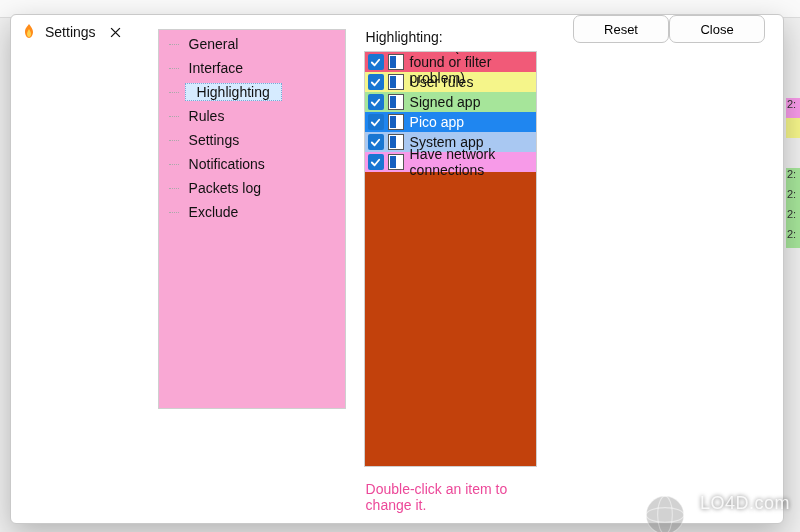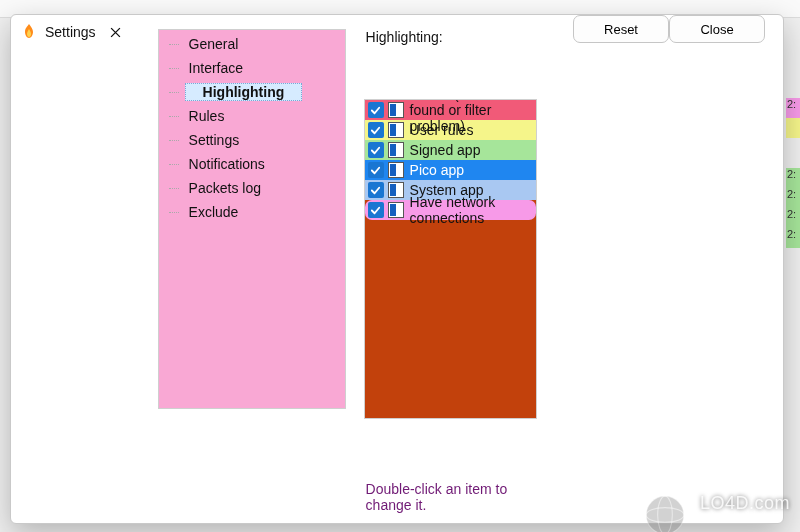--- a/index.html
+++ b/index.html
@@ -102,31 +102,29 @@
     font-size: 14px;
     text-align: center;
     margin-right: 2px;
     border-top: 1px dotted #aaa;
     height: 0;
     margin-top: 1px;
   }
   .tree-item.selected .tree-label {
     background: #d6ebff;
     border: 1px dotted #7aa7d6;
-    padding: 0 17px;
-    font-weight: bold;
+    padding: 0 11px;
   }
   .tree-label { padding: 0 4px; }
 
   
   .main {
     flex: 1;
     display: flex;
     flex-direction: column;
-    gap: 48px;
   }
   .section-label {
     font-size: 14px;
     color: #111;
     margin: 0 0 6px 2px;
   }
 
   .listbox {
     border: 1px solid #cfcfcf;
     background: #c2410c;
@@ -164,21 +162,21 @@
   .row .swatch .half {
     flex: 1;
   }
   .row .rlabel {
     padding-left: 2px;
   }
 
   .hint {
     margin-top: 14px;
     font-size: 14px;
-    color: #701a75;
+    color: #ec4899;
     padding-left: 2px;
   }
 
   .footer {
     display: flex;
     justify-content: space-between;
     padding: 0 18px 16px 18px;
   }
   .btn {
     min-width: 96px;
@@ -336,21 +334,21 @@
               <svg viewBox="0 0 12 12">
                 <path d="M2 6 L5 9 L10 3" stroke="#fff" stroke-width="2" fill="none" stroke-linecap="round" stroke-linejoin="round"></path>
               </svg>
             </span>
             <span class="swatch">
               <span class="half" style="background: rgb(21, 95, 191);"></span>
               <span class="half" style="background: rgb(255, 255, 255);"></span>
             </span>
             <span class="rlabel">System app</span>
           </div>
-          <div class="row" style="background: rgb(247, 154, 232); border-radius: 7px;">
+          <div class="row" style="background: rgb(247, 154, 232);">
             <span class="cb">
               <svg viewBox="0 0 12 12">
                 <path d="M2 6 L5 9 L10 3" stroke="#fff" stroke-width="2" fill="none" stroke-linecap="round" stroke-linejoin="round"></path>
               </svg>
             </span>
             <span class="swatch">
               <span class="half" style="background: rgb(21, 95, 191);"></span>
               <span class="half" style="background: rgb(255, 255, 255);"></span>
             </span>
             <span class="rlabel">Have network connections</span>

